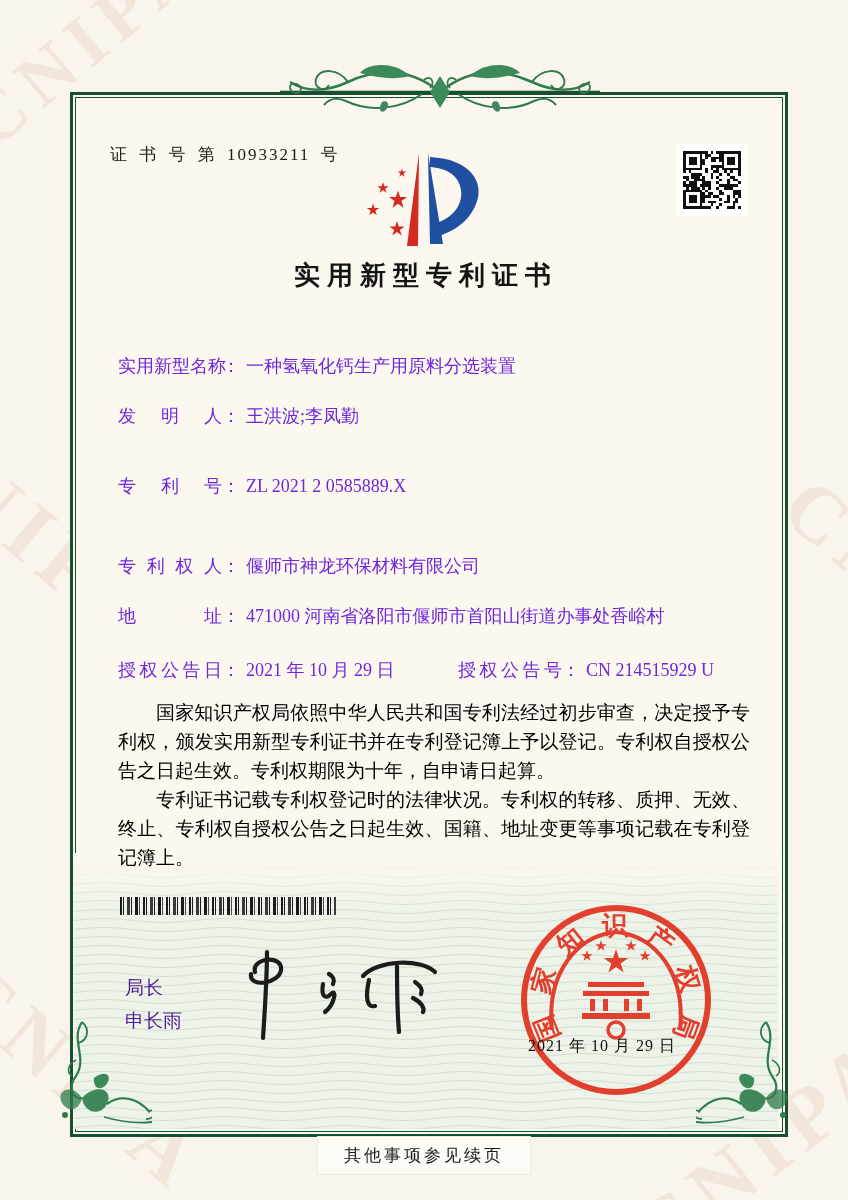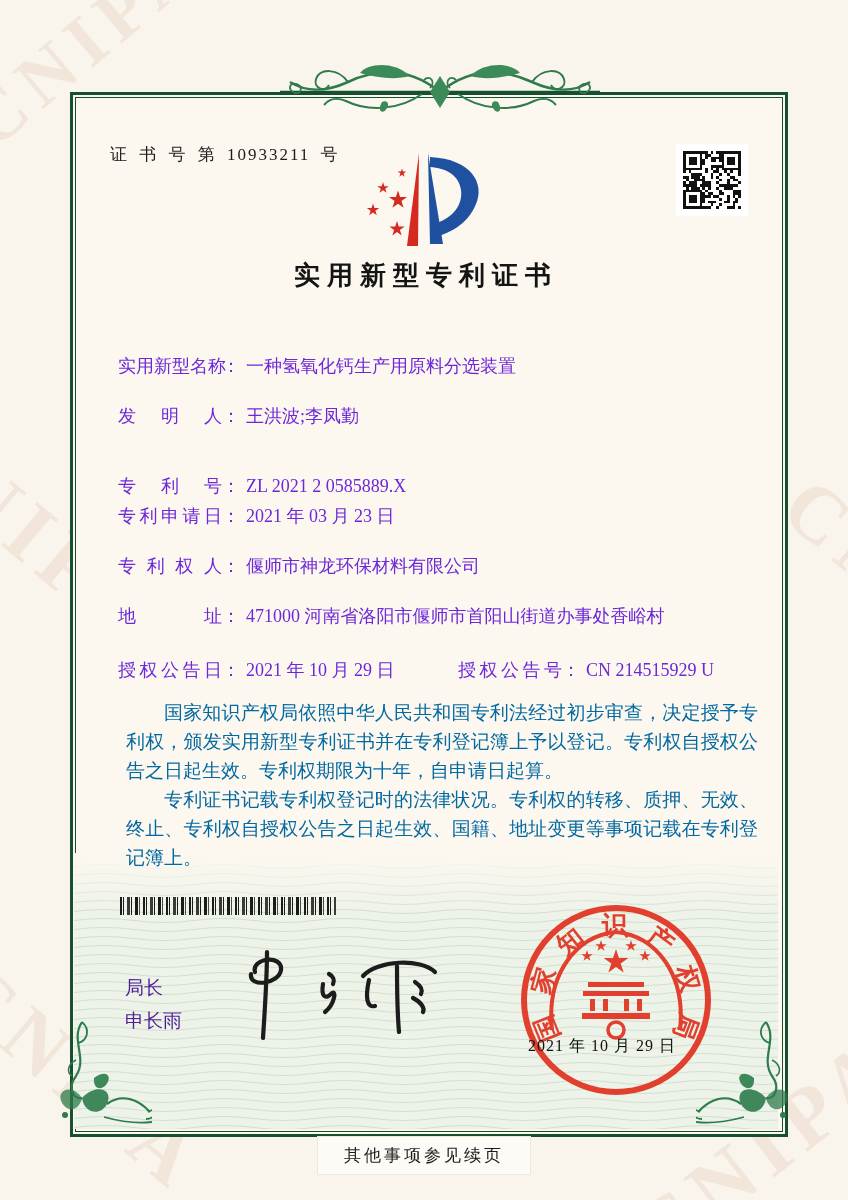--- a/index.html
+++ b/index.html
@@ -31,21 +31,21 @@
   .title{position:absolute;left:70px;top:258px;width:712px;text-align:center;
          font-size:26px;font-weight:bold;color:#141414;letter-spacing:7px;}
 
   .frow{position:absolute;left:118px;font-size:18px;color:#6d28d9;white-space:nowrap;}
   .flabel{display:inline-block;width:104px;text-align:justify;text-align-last:justify;}
   .fvalue{margin-left:6px;}
   .fpair2{position:absolute;left:340px;top:0;white-space:nowrap;}
   .r1{top:354px}.r2{top:404px}.r3{top:474px}.r4{top:504px}.r5{top:554px}.r6{top:604px}.r7{top:658px}
 
   .body-text{position:absolute;left:118px;top:698px;width:632px;font-size:19px;
-             line-height:29px;color:#0369a1;text-align:justify;margin-left:8px;}
+             line-height:29px;color:#000000;text-align:justify;}
   .body-text p{margin:0;text-indent:2em;}
 
   .barcode{position:absolute;left:120px;top:897px;width:216px;height:18px;
     background:repeating-linear-gradient(90deg,
       #1b1b1b 0 2px,rgba(0,0,0,0) 2px 3px,
       #1b1b1b 3px 4px,rgba(0,0,0,0) 4px 7px,
       #3a3a3a 7px 10px,rgba(0,0,0,0) 10px 11px,
       #1b1b1b 11px 12px,rgba(0,0,0,0) 12px 15px,
       #1b1b1b 15px 18px,rgba(0,0,0,0) 18px 19px,
       #4a4a4a 19px 20px,rgba(0,0,0,0) 20px 23px);}
@@ -399,23 +399,20 @@
 
   <div class="frow r1">
     <span class="flabel">实用新型名称</span><span>：</span><span class="fvalue">一种氢氧化钙生产用原料分选装置</span>
   </div>
   <div class="frow r2">
     <span class="flabel">发明人</span><span>：</span><span class="fvalue">王洪波;李凤勤</span>
   </div>
   <div class="frow r3">
     <span class="flabel">专利号</span><span>：</span><span class="fvalue">ZL 2021 2 0585889.X</span>
   </div>
-  <div class="frow r4">
-    <span class="flabel">专利申请日</span><span>：</span><span class="fvalue">2021 年 03 月 23 日</span>
-  </div>
   <div class="frow r5">
     <span class="flabel">专利权人</span><span>：</span><span class="fvalue">偃师市神龙环保材料有限公司</span>
   </div>
   <div class="frow r6">
     <span class="flabel">地址</span><span>：</span><span class="fvalue">471000 河南省洛阳市偃师市首阳山街道办事处香峪村</span>
   </div>
   <div class="frow r7">
     <span class="flabel">授权公告日</span><span>：</span><span class="fvalue">2021 年 10 月 29 日</span>
     <span class="fpair2">
       <span class="flabel">授权公告号</span><span>：</span><span class="fvalue">CN 214515929 U</span>

